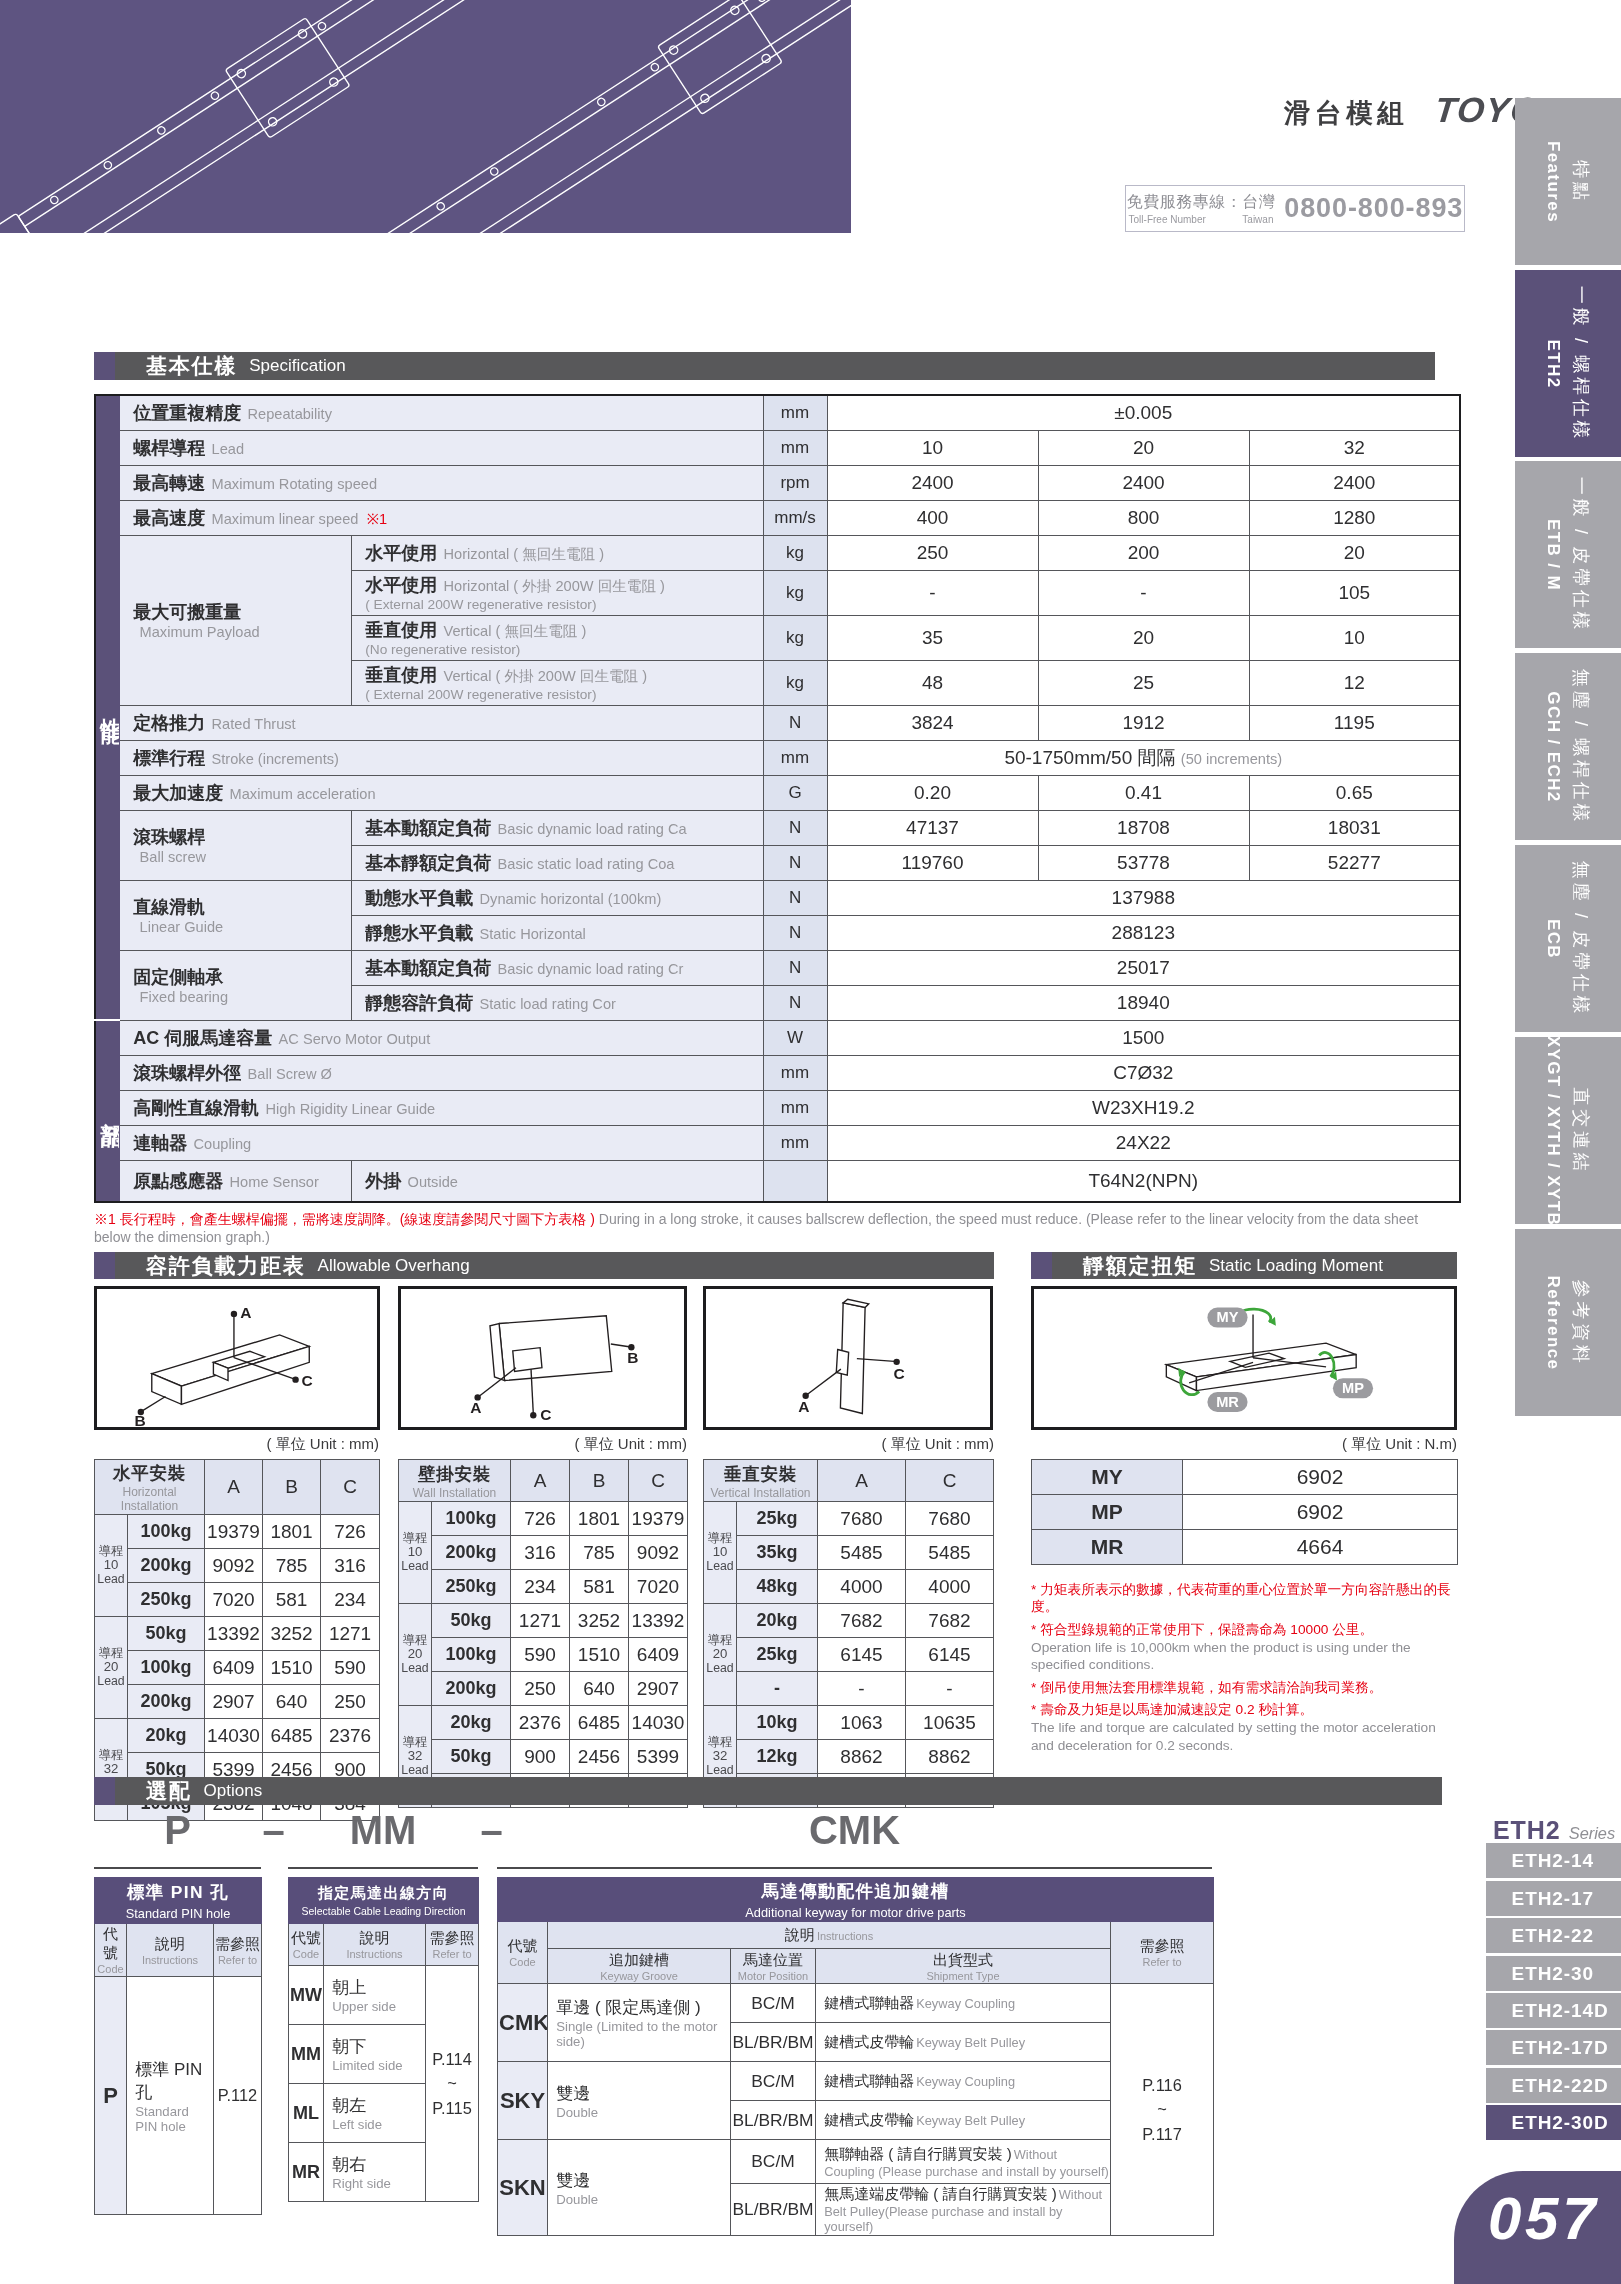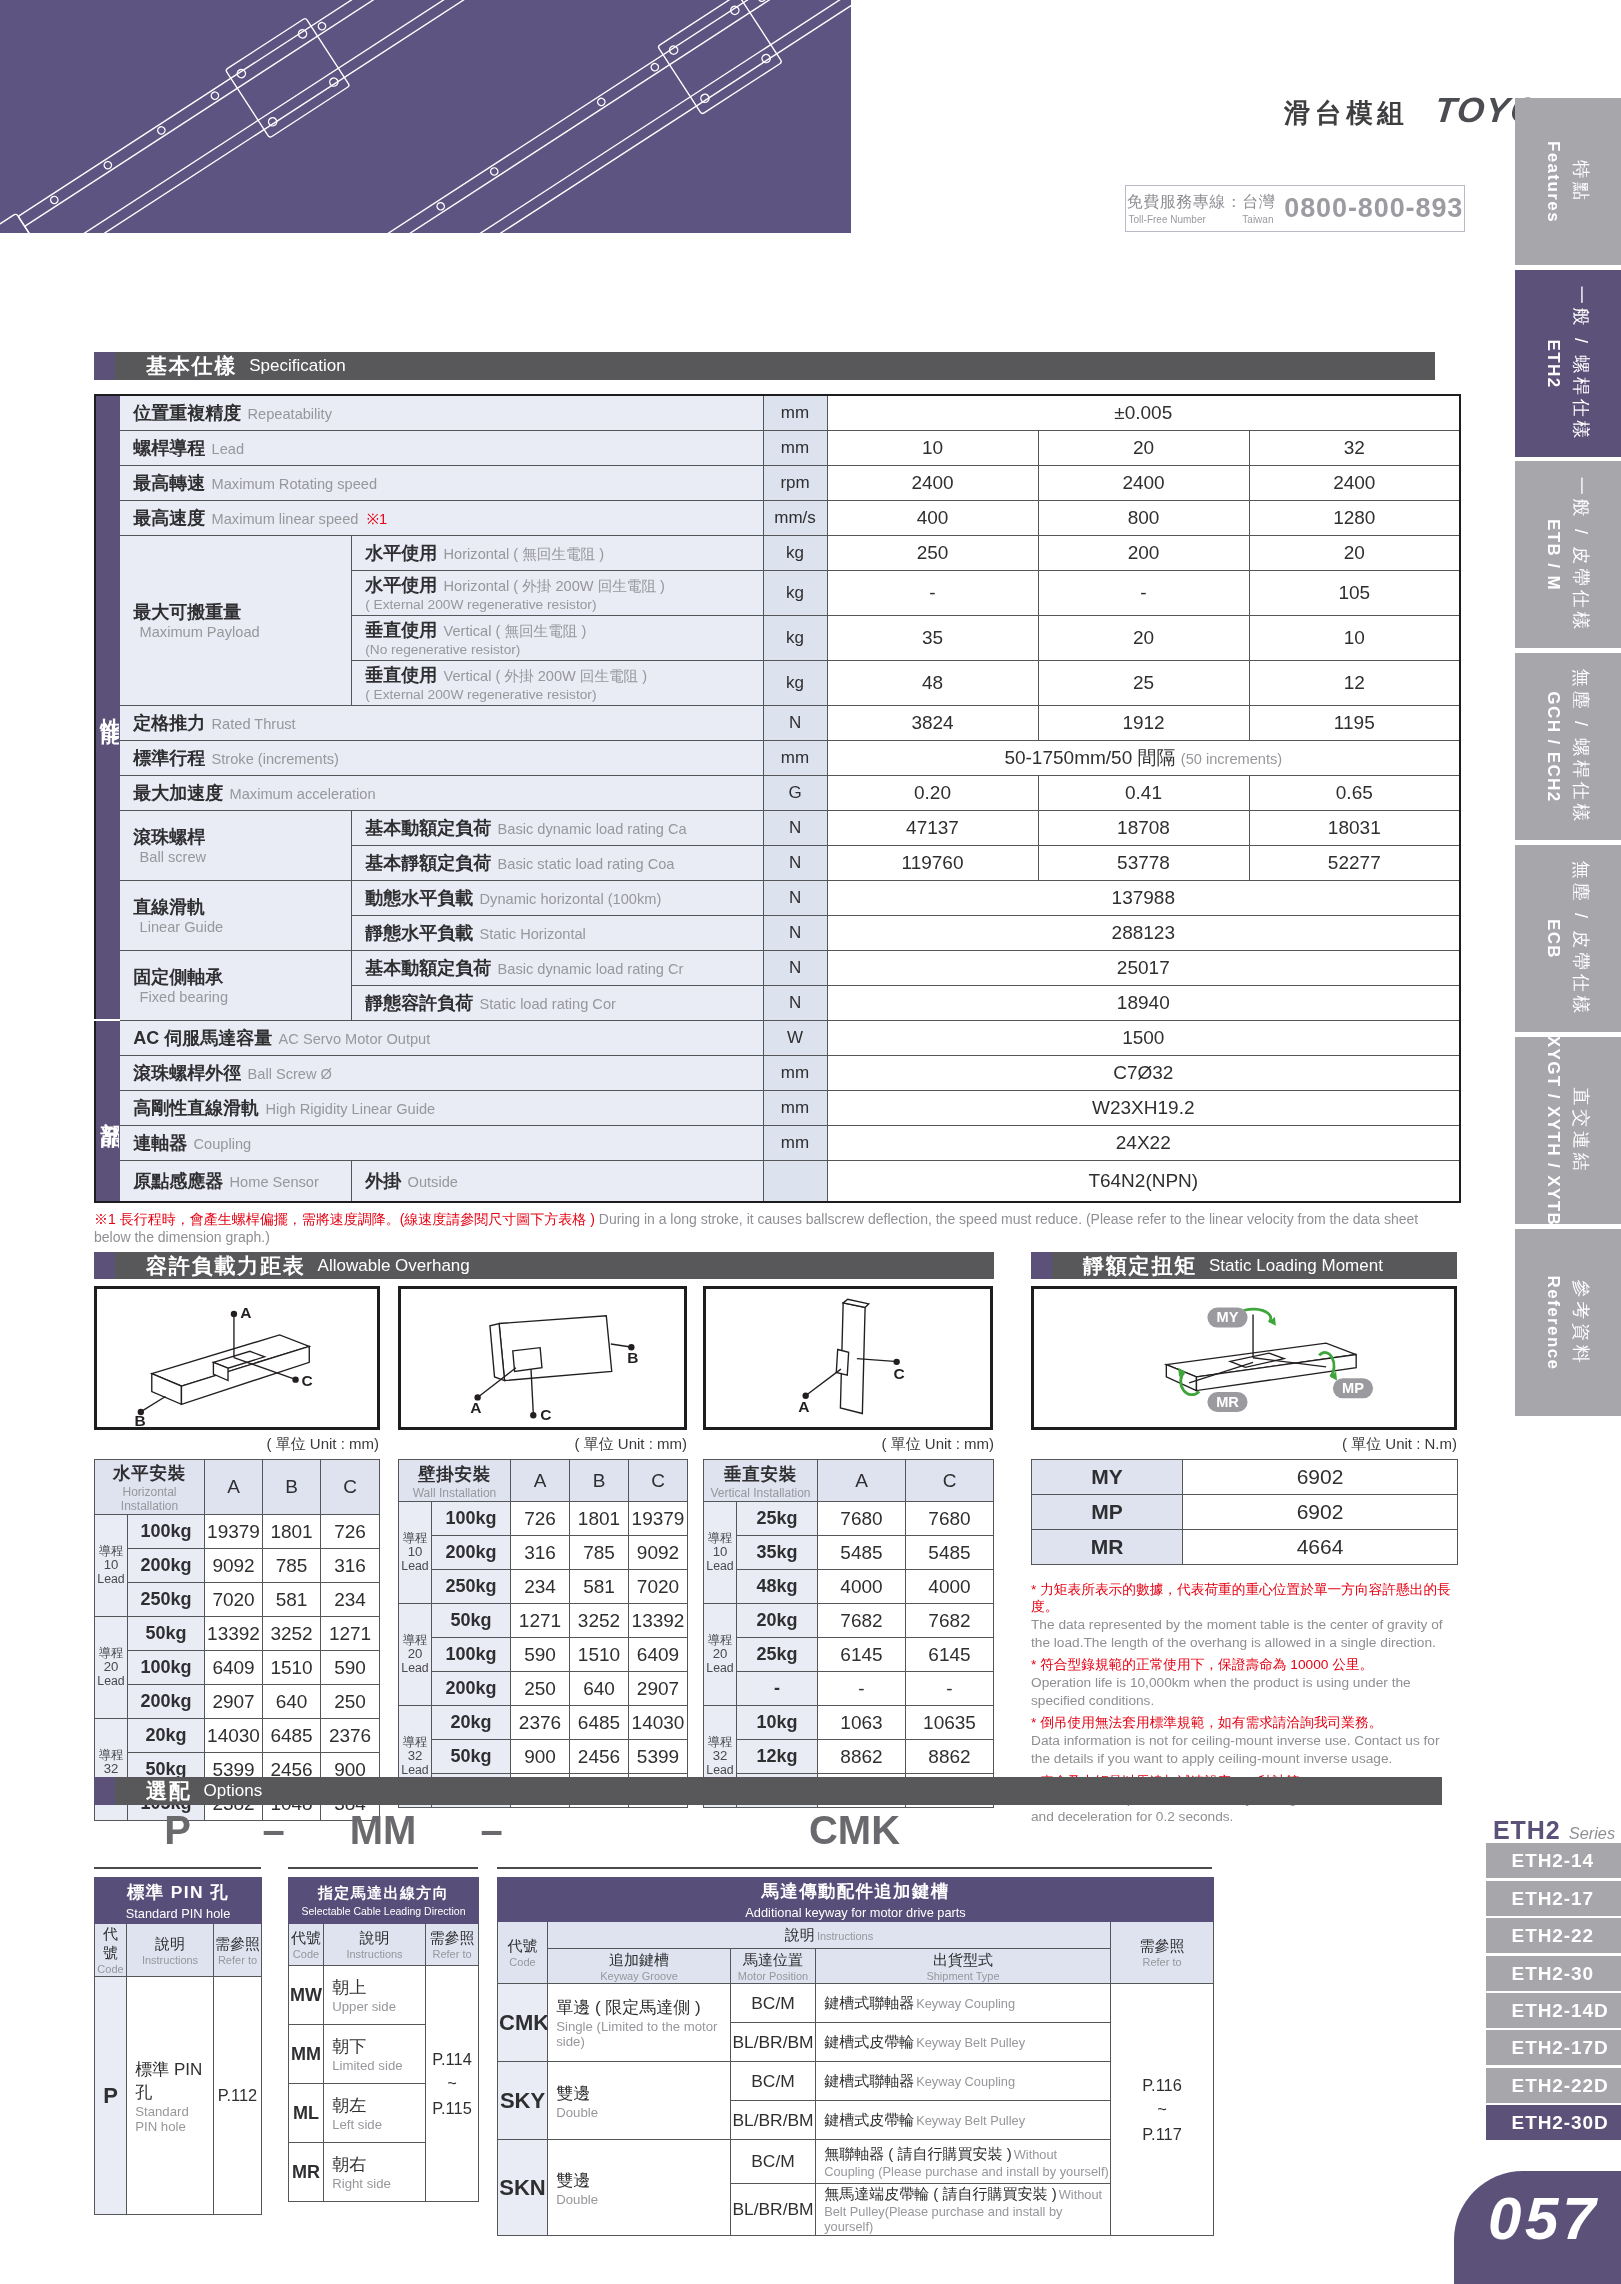--- a/index.html
+++ b/index.html
@@ -757,25 +757,23 @@
         <td class="val">6902</td>
       </tr>
   <tr style="height:35px">
         <td class="k">MR</td>
         <td class="val">4664</td>
       </tr>
 </tbody>
   </table>
 <div class="mnotes abs" style="left:1031px;top:1576px;width:429px;">
   <span class="red">* 力矩表所表示的數據，代表荷重的重心位置於單一方向容許懸出的長度。</span>
-  <span class="gray">The data represented by the moment table is the center of gravity of the load.The length of the overhang is allowed in a single direction.</span>
   <span class="red">* 符合型錄規範的正常使用下，保證壽命為 10000 公里。</span>
   <span class="gray">Operation life is 10,000km when the product is using under the specified conditions.</span>
   <span class="red">* 倒吊使用無法套用標準規範，如有需求請洽詢我司業務。</span>
-  <span class="gray">Data information is not for ceiling-mount inverse use. Contact us for the details if you want to apply ceiling-mount inverse usage.</span>
   <span class="red">* 壽命及力矩是以馬達加減速設定 0.2 秒計算。</span>
   <span class="gray">The life and torque are calculated by setting the motor acceleration and deceleration for 0.2 seconds.</span>
 </div>
 
 <div class="secbar abs" style="left:94px;top:1777px;width:1348px;">
   <div class="sq"></div>
   <div class="bar">
     <span class="t1">選配</span>
     <span class="t2">Options</span>
   </div>

